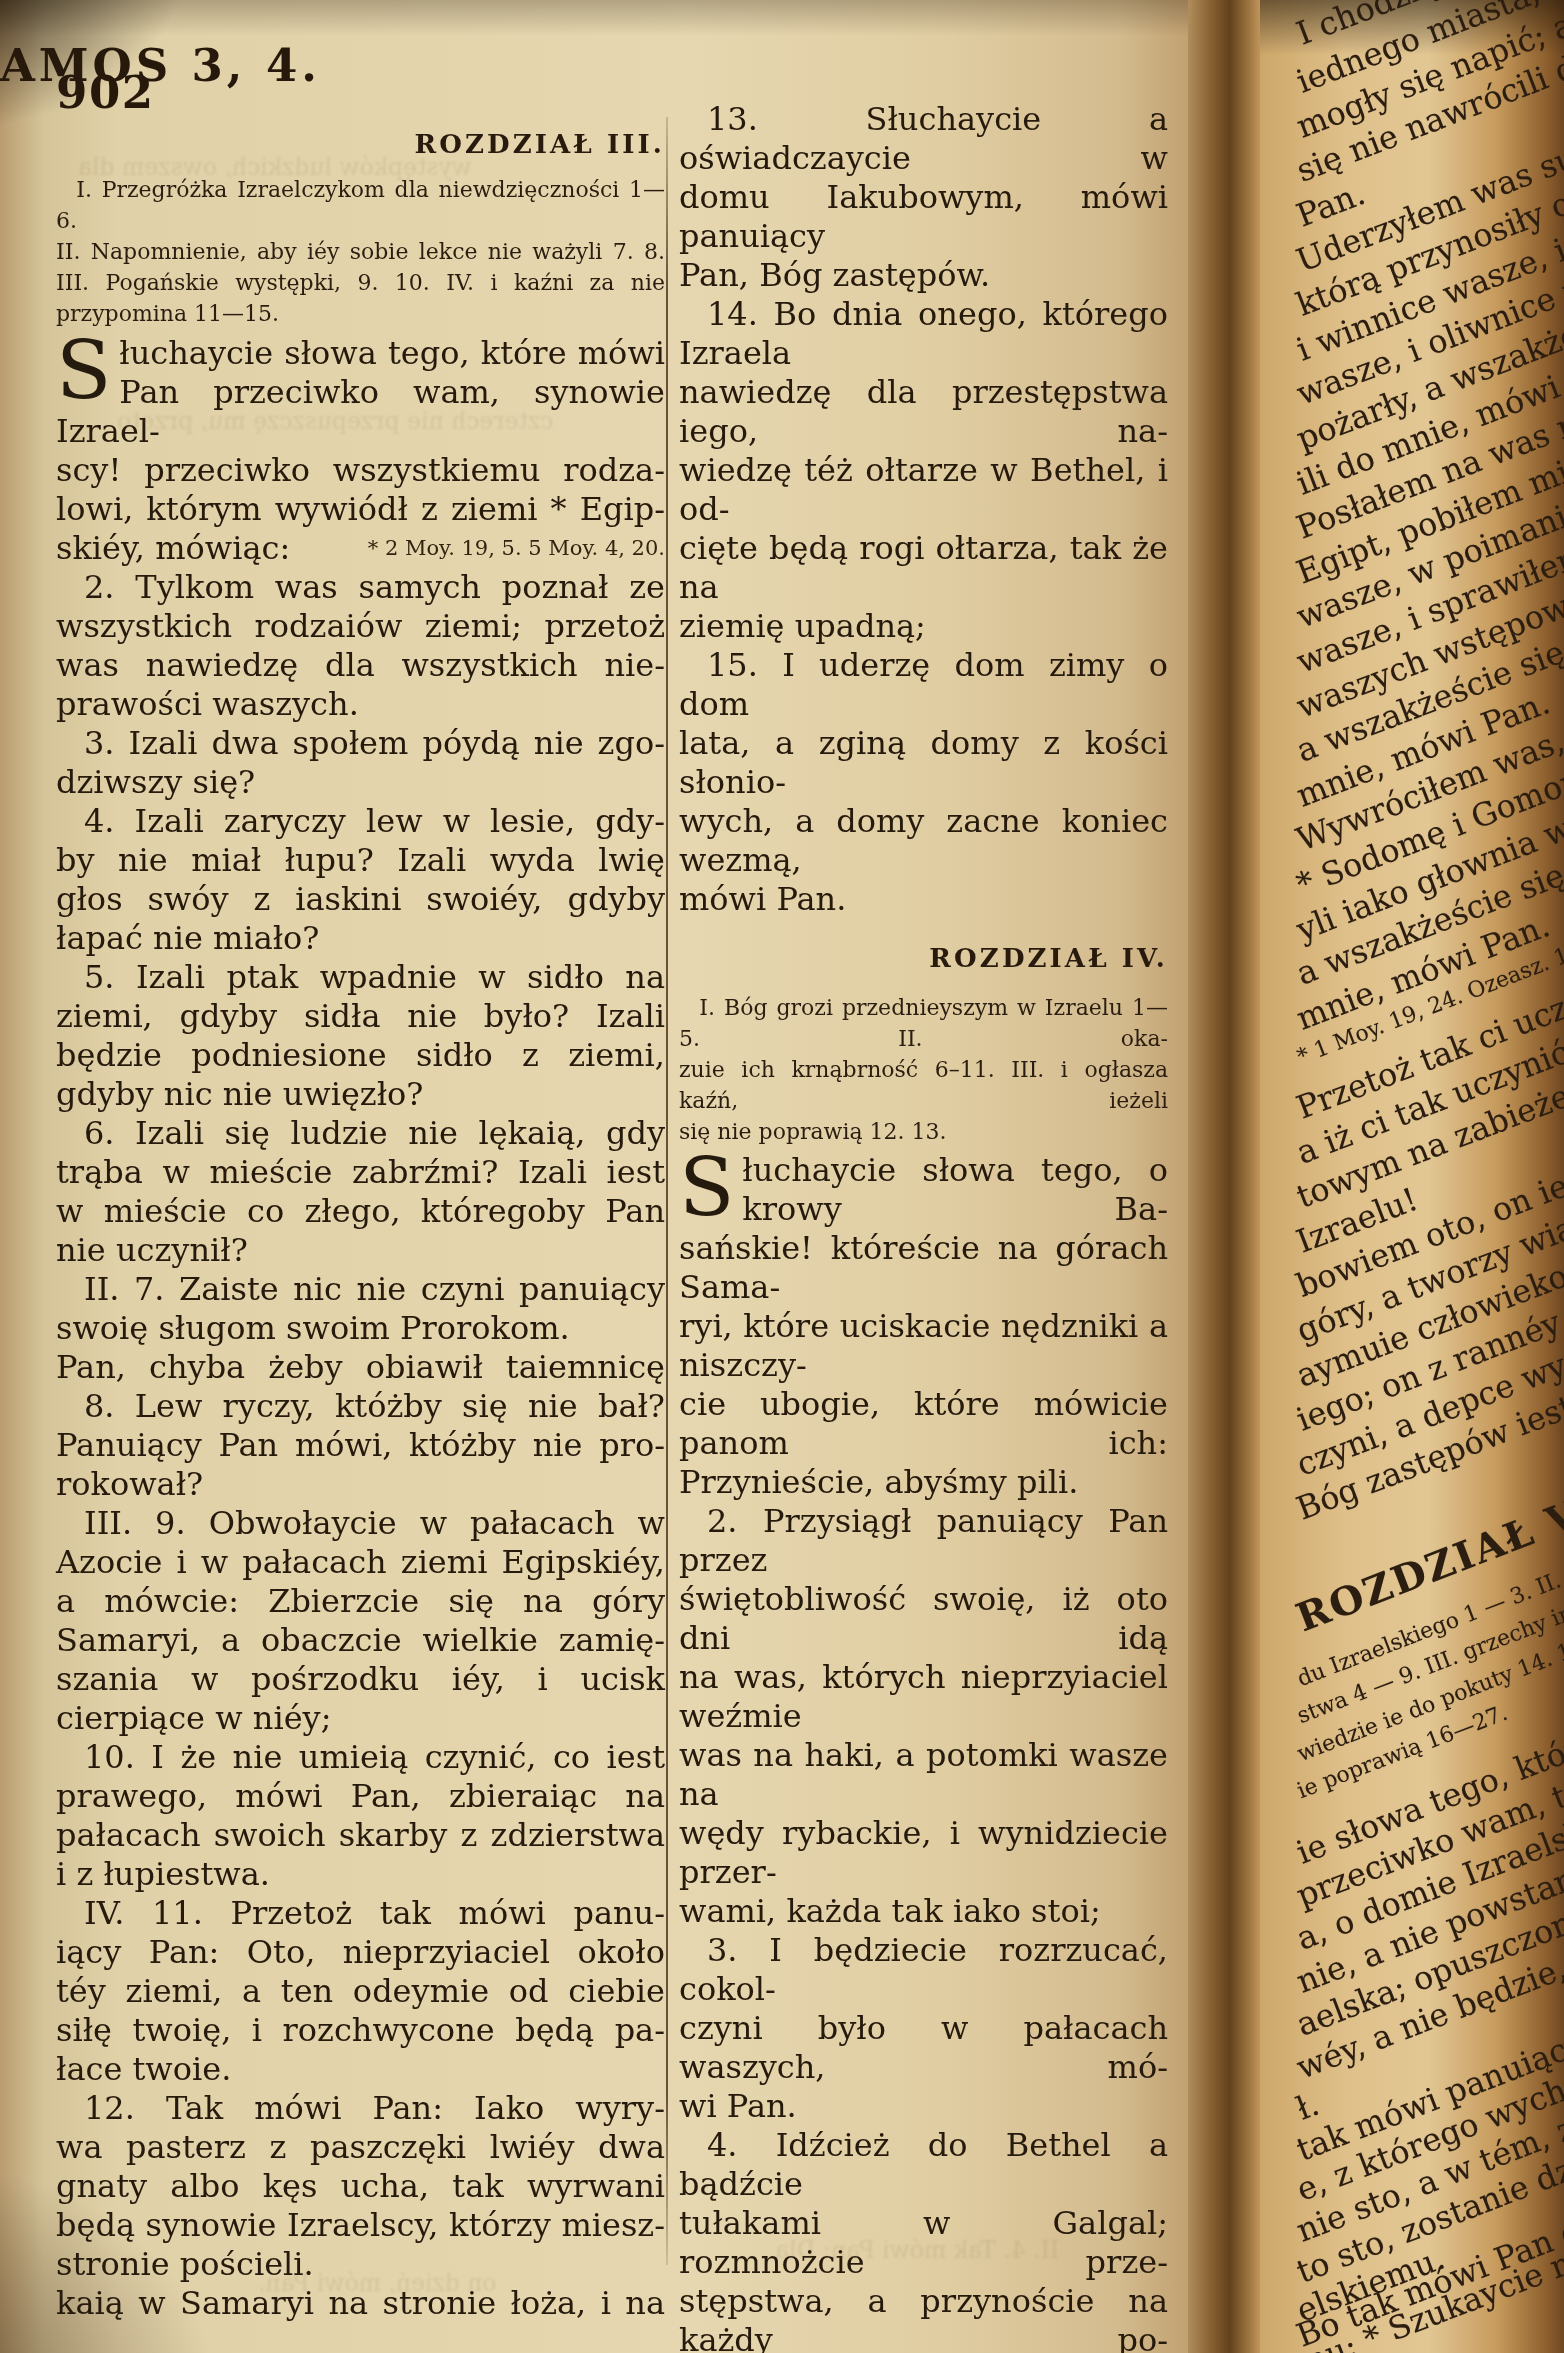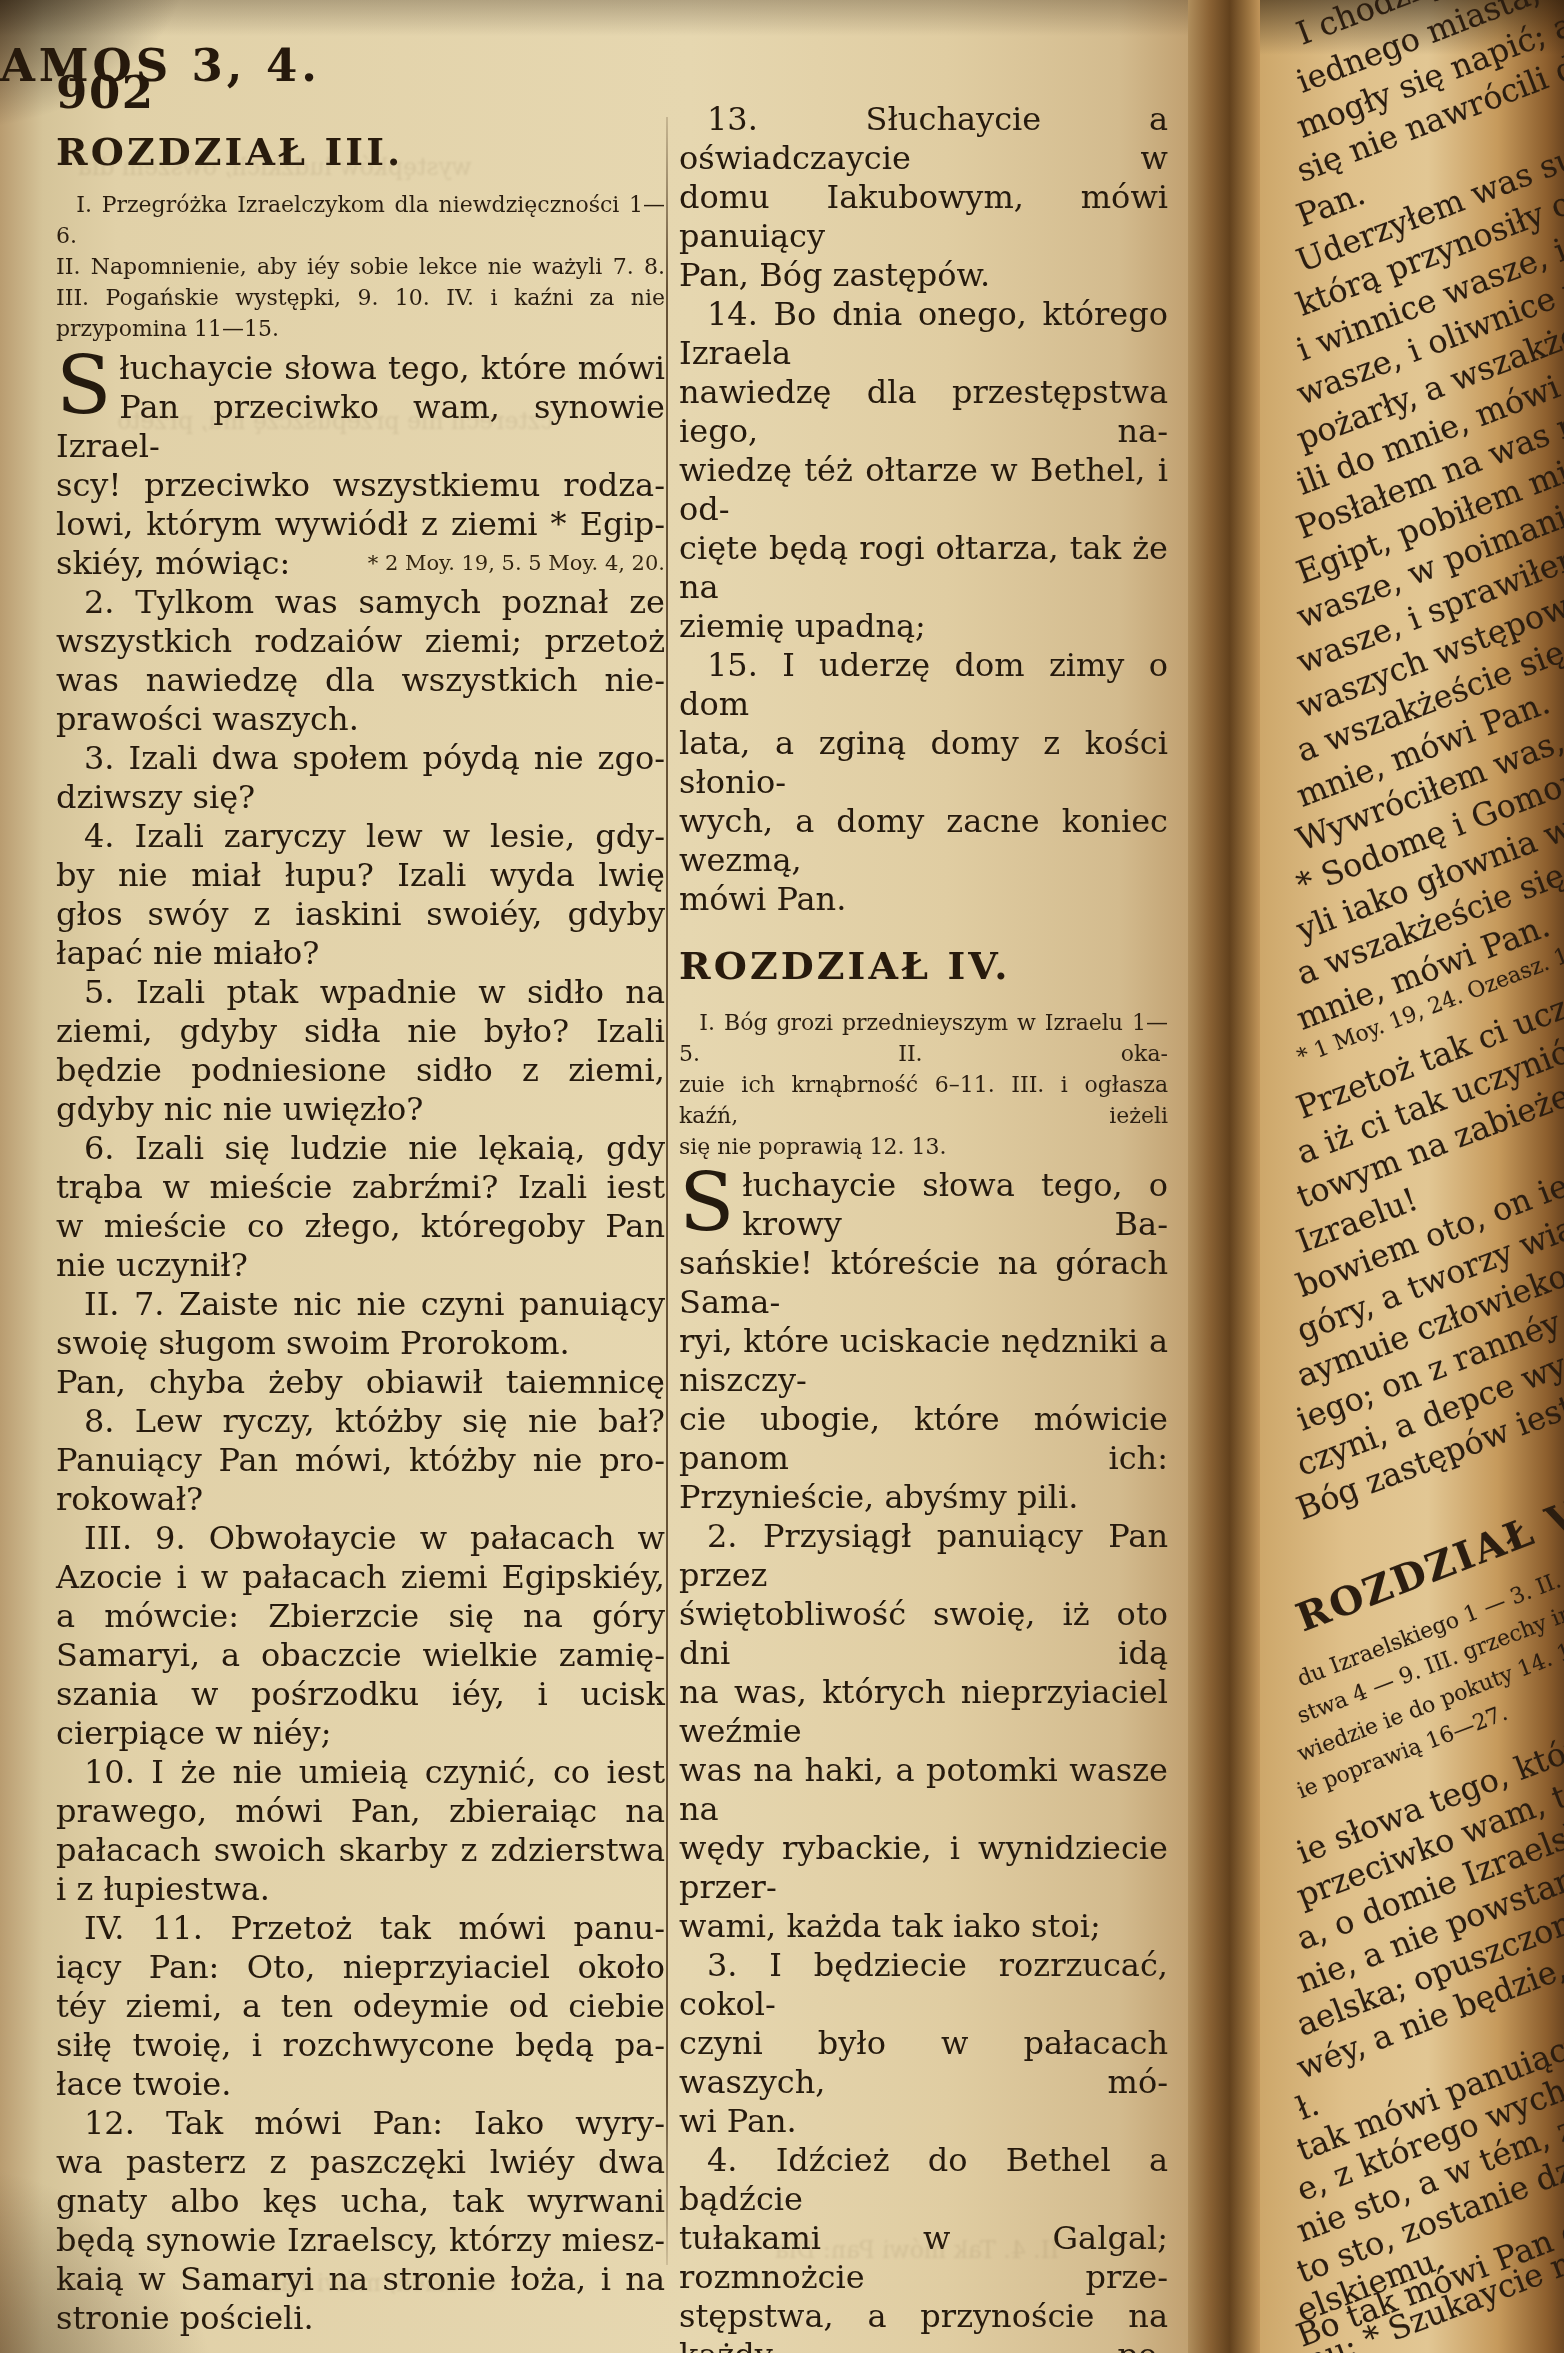--- a/index.html
+++ b/index.html
@@ -26,21 +26,21 @@
     font-size:45px;font-weight:bold;color:#26190c;letter-spacing:3.9px;
   }
   .col{position:absolute;color:#261a0d;}
   .col-left{left:56px;top:124px;width:609px;}
   .col-right{left:679px;top:100px;width:489px;}
   .divider{
     position:absolute;left:666px;top:117px;width:2.3px;height:2148px;
     background:linear-gradient(to bottom, rgba(70,48,24,.2), rgba(70,48,24,.8) 8%, rgba(70,48,24,.8) 92%, rgba(70,48,24,.15));
   }
   h2.chapter{
-    font-size:38px;font-weight:bold;text-align:left;letter-spacing:3.1px;
+    font-size:26px;font-weight:bold;text-align:right;letter-spacing:3.1px;
     margin:4.7px 0 15.6px;color:#281b0d;
   }
   .col-right h2.chapter{margin:23.5px 0 19px;}
   .summary{margin-bottom:4.7px;}
   .sline{
     font-size:22px;line-height:31px;text-align:justify;text-align-last:justify;
     color:#2b1e10;
   }
   .sline.first{text-indent:20.3px;}
   .sline.end{text-align-last:left;}
@@ -165,22 +165,22 @@
           <div class="vline">iący Pan:  Oto, nieprzyiaciel około</div>
           <div class="vline">téy ziemi, a ten odeymie od ciebie</div>
           <div class="vline">siłę twoię, i rozchwycone będą pa-</div>
           <div class="vline end">łace twoie.</div>
         </div>
         <div class="verse">
           <div class="vline first">12. Tak mówi Pan:  Iako wyry-</div>
           <div class="vline">wa pasterz z paszczęki lwiéy dwa</div>
           <div class="vline">gnaty albo kęs ucha, tak wyrwani</div>
           <div class="vline">będą synowie Izraelscy, którzy miesz-</div>
+          <div class="vline end">stronie pościeli.</div>
           <div class="vline">kaią w Samaryi na stronie łoża, i na</div>
-          <div class="vline end">stronie pościeli.</div>
         </div>
       </div>
   </div>
 
   <div class="divider"></div>
 
   <div class="col col-right">
     <div id="versesR1">
         <div class="verse">
           <div class="vline first">13. Słuchaycie a oświadczaycie w</div>

